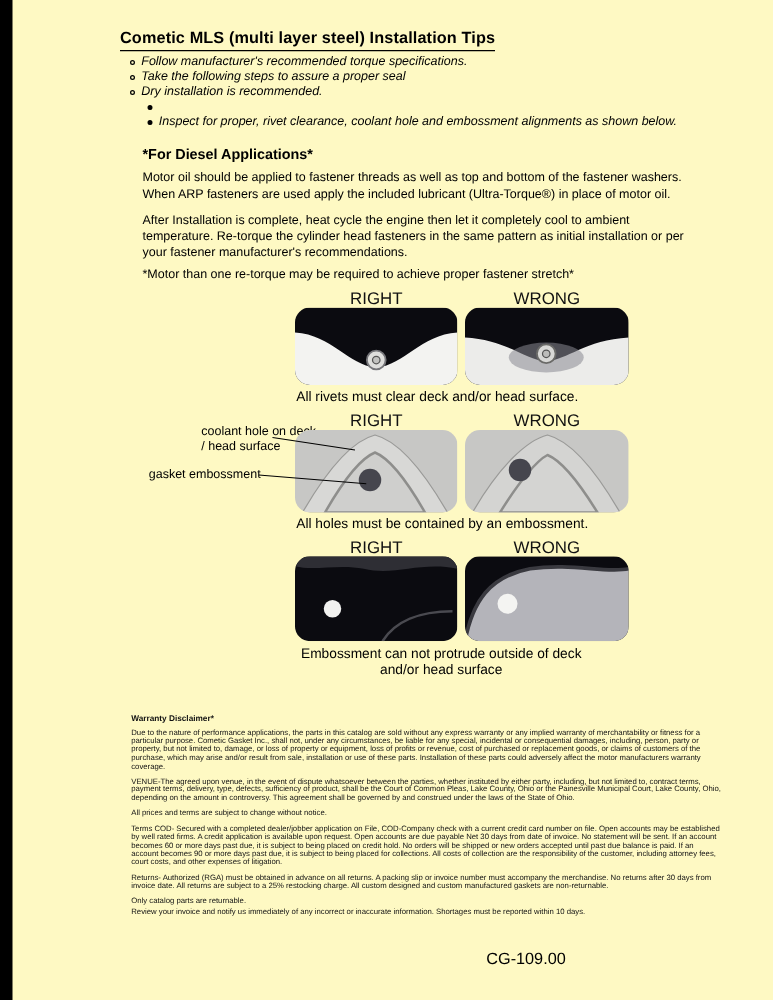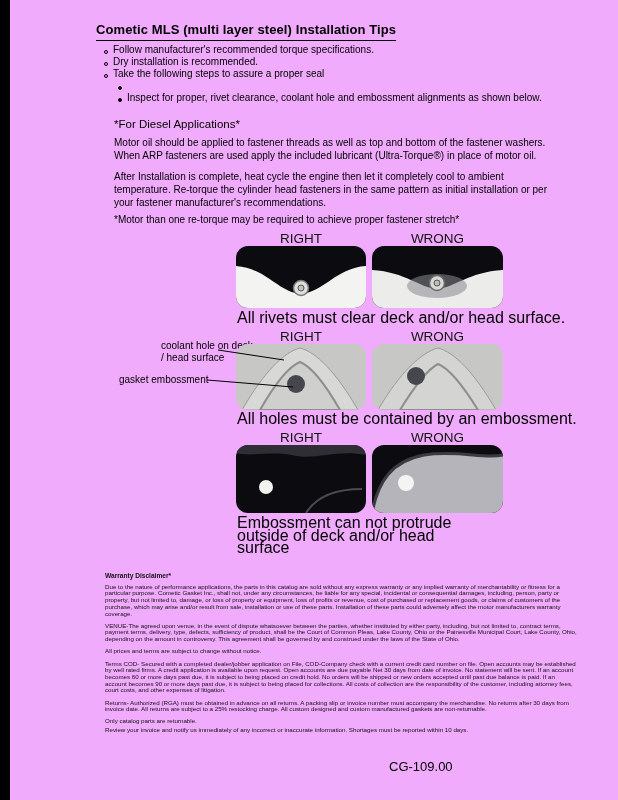--- a/index.html
+++ b/index.html
@@ -1,44 +1,44 @@
 <!DOCTYPE html>
 <html><head>
 <meta charset="utf-8">
 <style>
   * { margin:0; padding:0; box-sizing:border-box; }
   html,body { background:#ffffff; }
   .page {
-    position:relative; width:618px; height:800px; background:#f0abfc;
+    position:relative; width:618px; height:800px; background:#fef9c3;
     font-family:"Liberation Sans", sans-serif; color:#000; overflow:hidden;
   }
   .left-bar { position:absolute; left:0; top:0; width:10px; height:800px; background:#000; }
 
   .title {
     position:absolute; left:96px; top:22px;
     font-size:13px; font-weight:bold; letter-spacing:0.1px;
     border-bottom:1.5px solid #000; padding-bottom:3px;
   }
 
   .tips { position:absolute; left:104px; top:44px; font-size:10px; }
-  .tip { display:flex; align-items:center; height:12px; line-height:12px; }
+  .tip { display:flex; align-items:flex-start; height:12px; line-height:12px;font-style:italic; }
   .tip .marker { width:4px; height:4px; border:1px solid #000; border-radius:50%; margin:4px 5px 0 0; flex:none; }
   .tip .marker.filled { background:#000; }
   .tip.sub { margin-left:14px; }
 
-  .diesel-heading { position:absolute; left:114px; top:118px; font-size:11.5px; font-weight:normal; }
+  .diesel-heading { position:absolute; left:114px; top:118px; font-size:11.5px; font-weight:bold; }
   .para { position:absolute; left:114px; width:440px; font-size:10px; line-height:13px; }
   .para.p1 { top:136px; }
   .para.p2 { top:170px; }
   .note { position:absolute; left:114px; top:214px; font-size:10px; }
 
   .col-label { position:absolute; width:130px; text-align:center; font-size:13.5px; color:#111; }
   .panel { position:absolute; width:130px; border-radius:12px; overflow:hidden; }
   .panel svg { display:block; width:100%; height:100%; }
-  .caption { position:absolute; left:237px; font-size:16px; line-height:12.5px; }
+  .caption { position:absolute; left:237px; font-size:11px; line-height:12.5px;text-align:center; }
   .caption.c3 { width:232px; }
 
   .annot { position:absolute; font-size:10px; line-height:12px; }
   .annot.coolant { left:142px; top:340px; width:96px;margin-left:19px; }
   .annot.emboss { left:119px; top:374px; }
 
   .lines-overlay { position:absolute; left:0; top:0; width:618px; height:800px; pointer-events:none; }
 
   .disclaimer { position:absolute; left:105px; top:573px; width:473px; font-size:6.2px; line-height:6.7px; color:#111; }
   .disclaimer h2 { font-size:6.6px; font-weight:bold; margin-bottom:4px; }
@@ -55,25 +55,25 @@
 
   <h1 class="title">Cometic MLS (multi layer steel) Installation Tips</h1>
 
   <div class="tips">
     <div class="tip">
       <span class="marker"></span>
       <span>Follow manufacturer's recommended torque specifications.</span>
     </div>
     <div class="tip">
       <span class="marker"></span>
-      <span>Dry installation is recommended.</span>
+      <span>Take the following steps to assure a proper seal</span>
     </div>
     <div class="tip">
       <span class="marker"></span>
-      <span>Take the following steps to assure a proper seal</span>
+      <span>Dry installation is recommended.</span>
     </div>
     <div class="tip sub">
       <span class="marker filled"></span>
     </div>
     <div class="tip sub">
       <span class="marker filled"></span>
       <span>Inspect for proper, rivet clearance, coolant hole and embossment alignments as shown below.</span>
     </div>
   </div>
 

